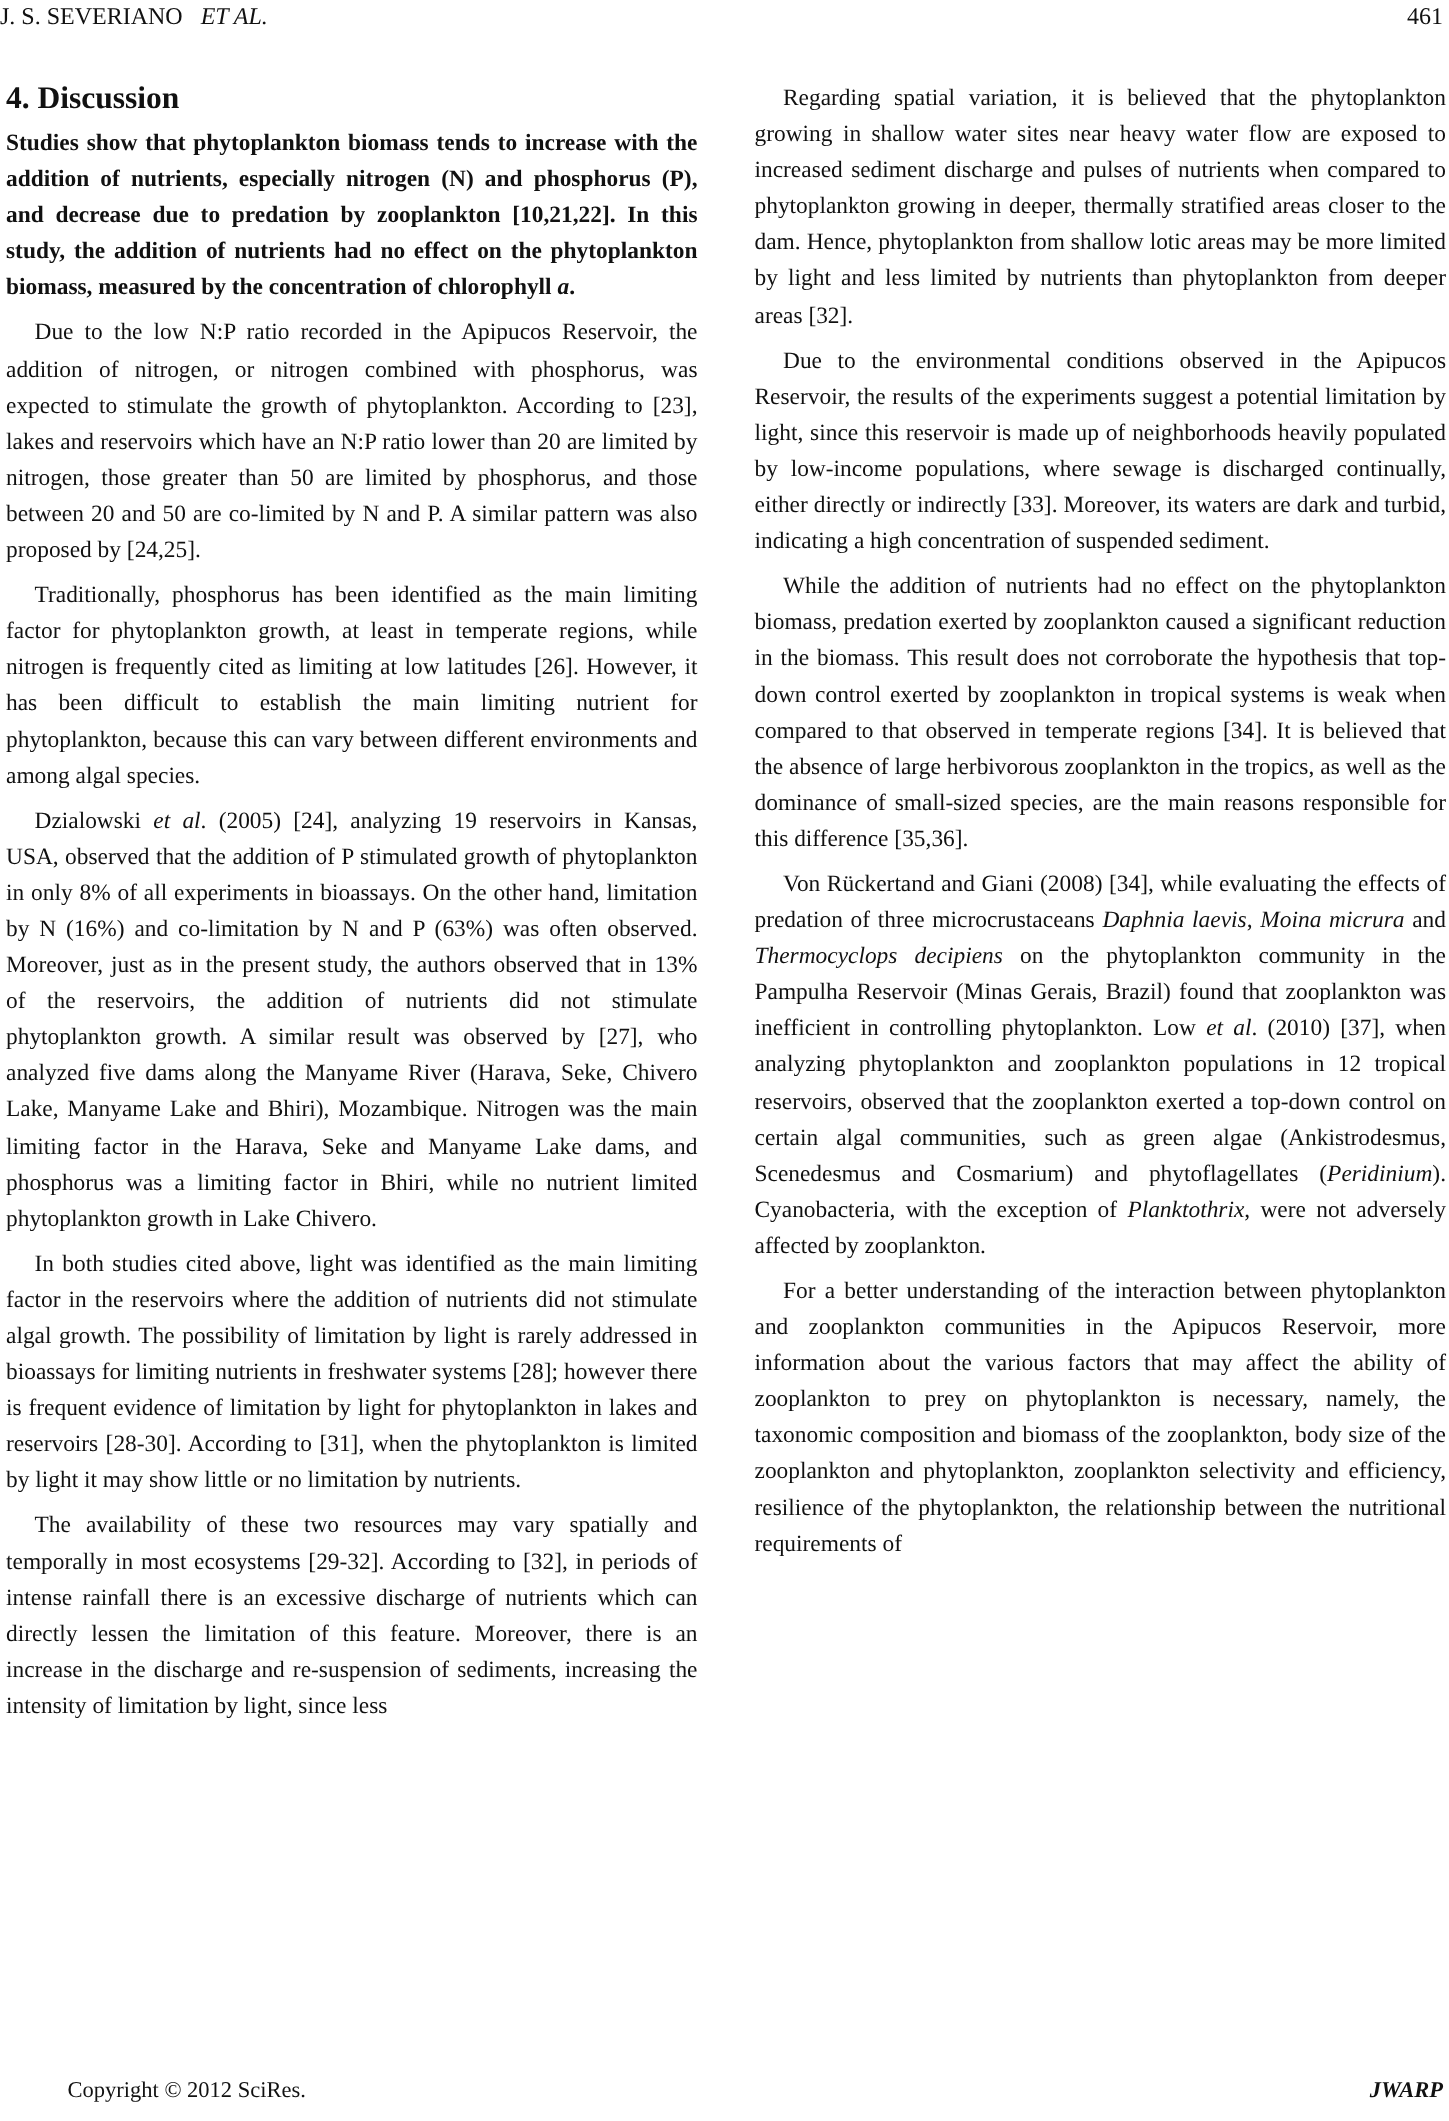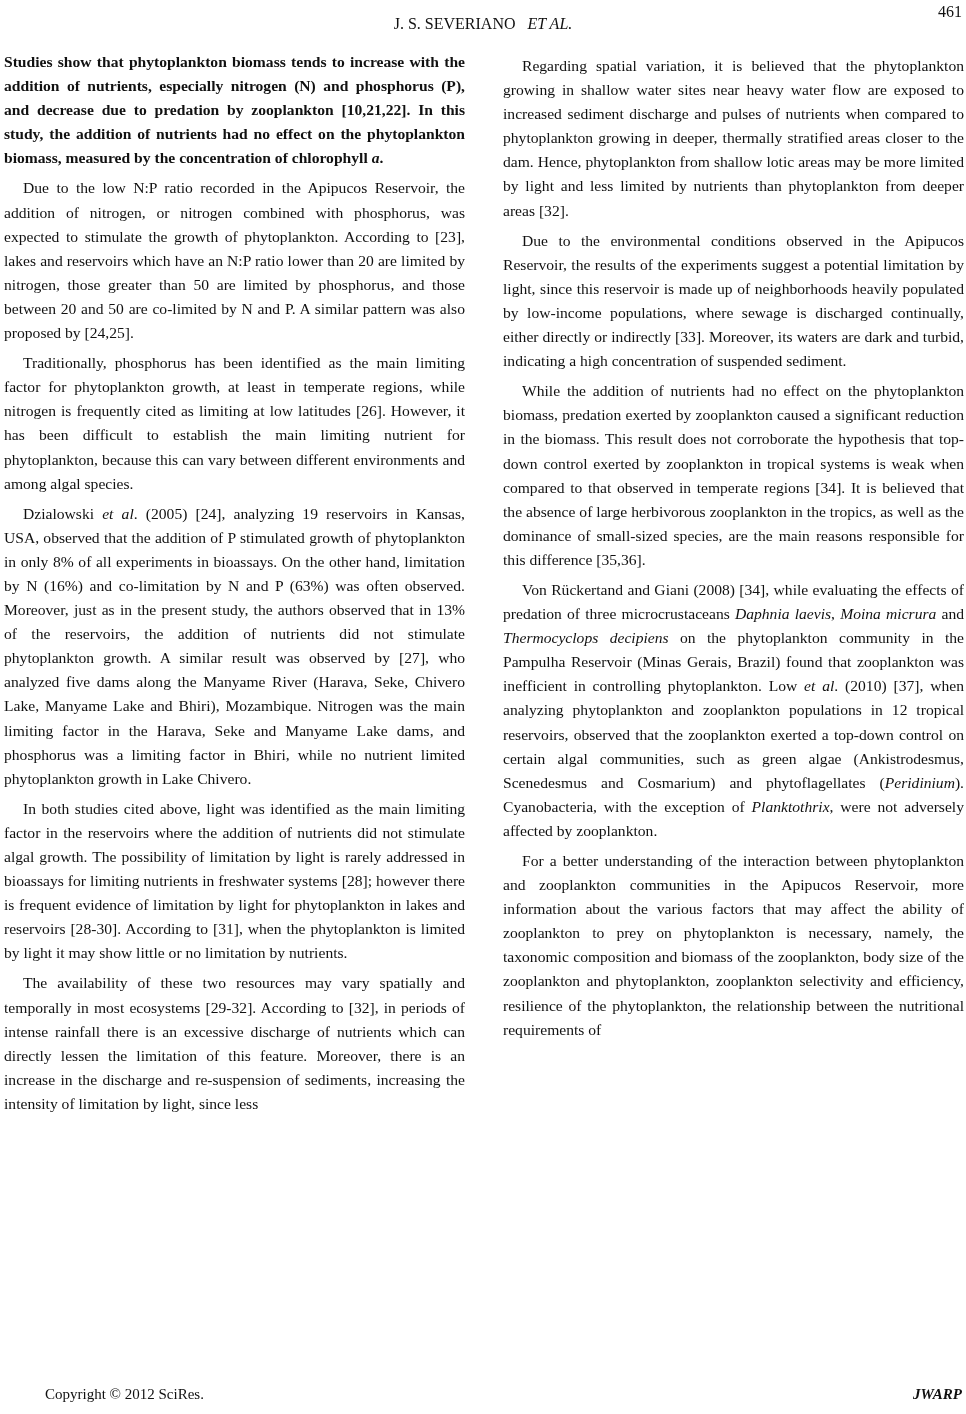--- a/index.html
+++ b/index.html
@@ -6,21 +6,21 @@
   body {
     width: 966px; height: 1414px; position: relative; overflow: hidden;
     font-family: "Liberation Serif", "DejaVu Serif", serif;
     color: #111111;
   }
   .running-head {
     position: absolute; top: 2px; left: 0; width: 966px; height: 24px;
     font-size: 16px;
   }
   .running-head .authors {
-    position: absolute; left: 0; width: 966px; text-align: center; top: 13px;
+    position: absolute; left: 0; width: 966px; text-align: left; top: 1px;
   }
   .running-head .authors i { font-style: italic; }
   .running-head .page-num { position: absolute; right: 4px; top: 1px; }
 
   .column {
     position: absolute; top: 50px; width: 461px;
     font-size: 15.6px; line-height: 24.1px;
     text-align: justify; hyphens: none;
   }
   .col-left { left: 4px; }
@@ -45,20 +45,21 @@
 </style>
 </head>
 <body>
 
 <div class="running-head">
   <div class="authors"><span>J. S. SEVERIANO</span>&nbsp;&nbsp;&nbsp;<i>ET AL.</i></div>
   <div class="page-num">461</div>
 </div>
 
 <div class="column col-left">
+  <h2 class="section-heading">4. Discussion</h2>
   <p class="para first"><span>Studies show that phytoplankton biomass tends to increase with the addition of nutrients, especially nitrogen (N) and phosphorus (P), and decrease due to predation by zooplankton [10,21,22]. In this study, the addition of nutrients had no effect on the phytoplankton biomass, measured by the concentration of chlorophyll </span><i>a</i><span>.</span></p>
   <p class="para">Due to the low N:P ratio recorded in the Apipucos Reservoir, the addition of nitrogen, or nitrogen combined with phosphorus, was expected to stimulate the growth of phytoplankton. According to [23], lakes and reservoirs which have an N:P ratio lower than 20 are limited by nitrogen, those greater than 50 are limited by phosphorus, and those between 20 and 50 are co-limited by N and P. A similar pattern was also proposed by [24,25].</p>
   <p class="para">Traditionally, phosphorus has been identified as the main limiting factor for phytoplankton growth, at least in temperate regions, while nitrogen is frequently cited as limiting at low latitudes [26]. However, it has been difficult to establish the main limiting nutrient for phytoplankton, because this can vary between different environments and among algal species.</p>
   <p class="para"><span>Dzialowski </span><i>et al</i><span>. (2005) [24], analyzing 19 reservoirs in Kansas, USA, observed that the addition of P stimulated growth of phytoplankton in only 8% of all experiments in bioassays. On the other hand, limitation by N (16%) and co-limitation by N and P (63%) was often observed. Moreover, just as in the present study, the authors observed that in 13% of the reservoirs, the addition of nutrients did not stimulate phytoplankton growth. A similar result was observed by [27], who analyzed five dams along the Manyame River (Harava, Seke, Chivero Lake, Manyame Lake and Bhiri), Mozambique. Nitrogen was the main limiting factor in the Harava, Seke and Manyame Lake dams, and phosphorus was a limiting factor in Bhiri, while no nutrient limited phytoplankton growth in Lake Chivero.</span></p>
   <p class="para">In both studies cited above, light was identified as the main limiting factor in the reservoirs where the addition of nutrients did not stimulate algal growth. The possibility of limitation by light is rarely addressed in bioassays for limiting nutrients in freshwater systems [28]; however there is frequent evidence of limitation by light for phytoplankton in lakes and reservoirs [28-30]. According to [31], when the phytoplankton is limited by light it may show little or no limitation by nutrients.</p>
   <p class="para">The availability of these two resources may vary spatially and temporally in most ecosystems [29-32]. According to [32], in periods of intense rainfall there is an excessive discharge of nutrients which can directly lessen the limitation of this feature. Moreover, there is an increase in the discharge and re-suspension of sediments, increasing the intensity of limitation by light, since less</p>
 </div>
 
 <div class="column col-right">
   <p class="para">Regarding spatial variation, it is believed that the phytoplankton growing in shallow water sites near heavy water flow are exposed to increased sediment discharge and pulses of nutrients when compared to phytoplankton growing in deeper, thermally stratified areas closer to the dam. Hence, phytoplankton from shallow lotic areas may be more limited by light and less limited by nutrients than phytoplankton from deeper areas [32].</p>

